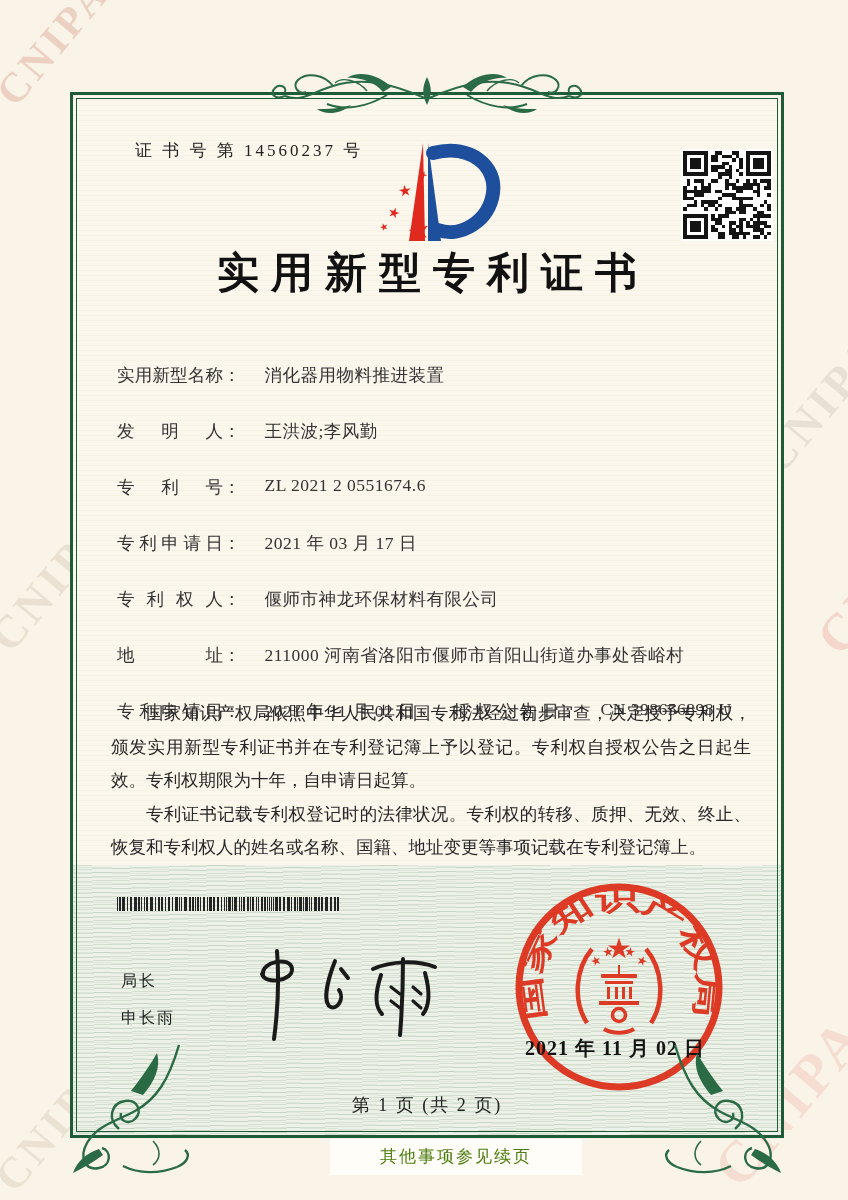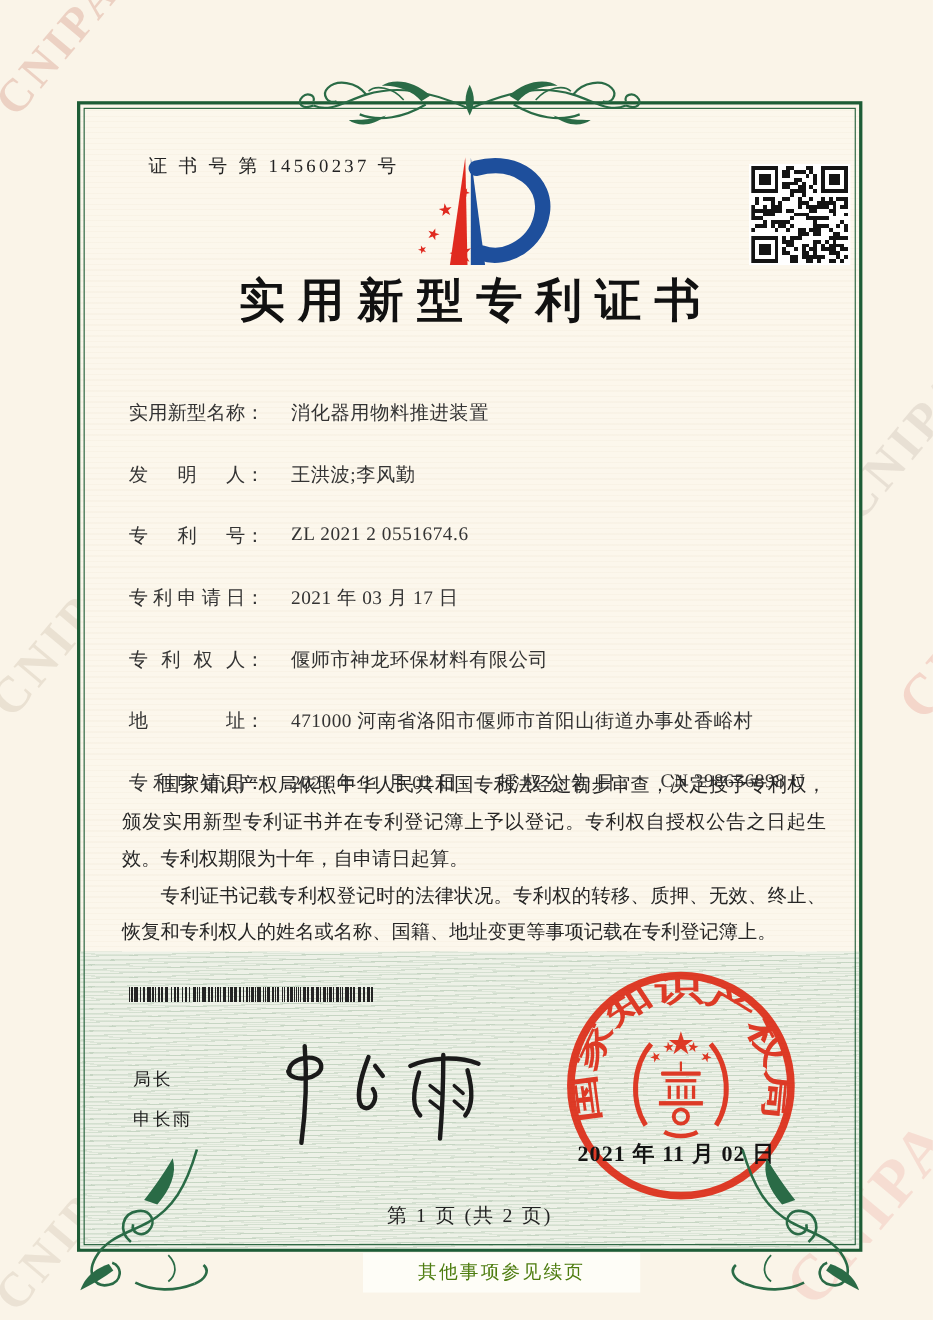--- a/index.html
+++ b/index.html
@@ -424,21 +424,21 @@
         <span class="val">2021 年 03 月 17 日</span>
     </div>
     <div class="frow">
       <span class="lbl">专利权人</span>
         <span class="colon">：</span>
         <span class="val">偃师市神龙环保材料有限公司</span>
     </div>
     <div class="frow">
       <span class="lbl">地址</span>
         <span class="colon">：</span>
-        <span class="val">471000 河南省洛阳市偃师市首阳山街道办事处香峪村</span>
+        <span class="val">211000 河南省洛阳市偃师市首阳山街道办事处香峪村</span>
     </div>
     <div class="frow">
       <span class="pair pair1">
         <span class="lbl">专利申请日</span>
           <span class="colon">：</span>
           <span class="val">2021 年 11 月 02 日</span>
       </span>
       <span class="pair">
         <span class="lbl">授权公告日</span>
           <span class="colon">：</span>

